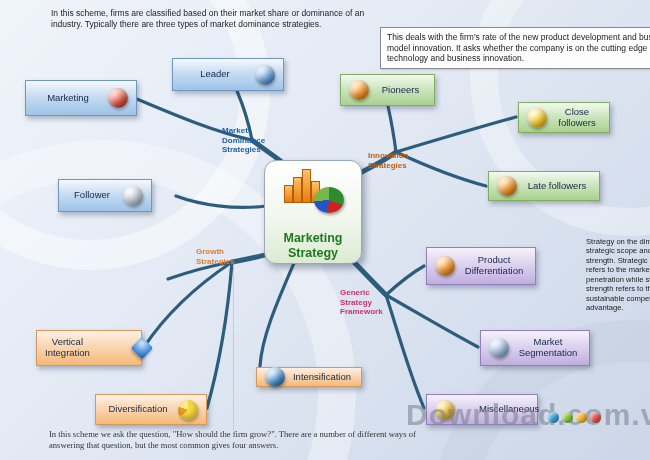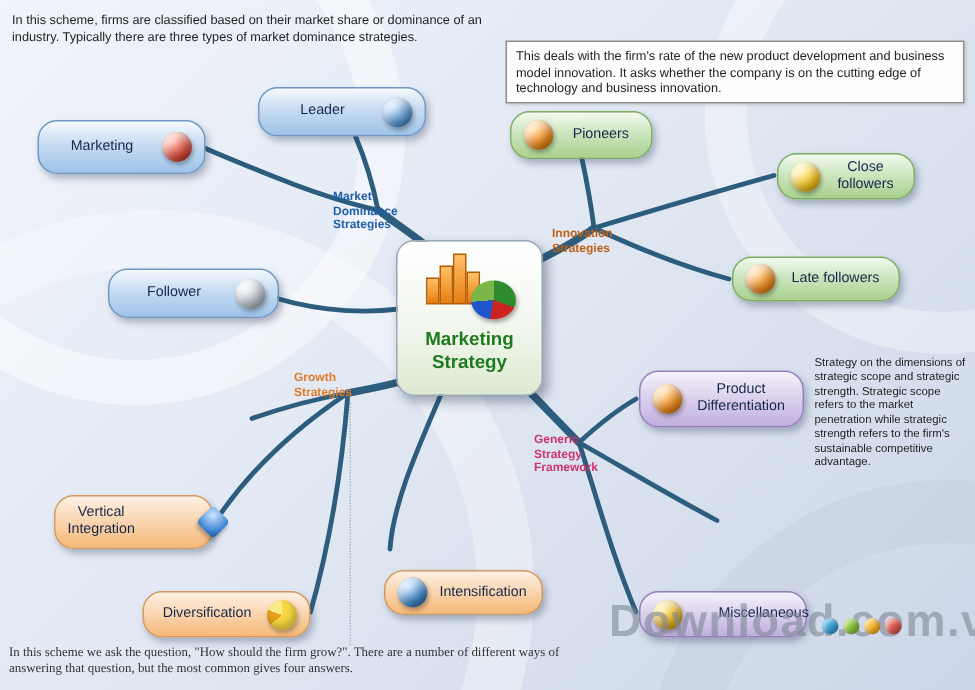--- a/index.html
+++ b/index.html
@@ -8,21 +8,21 @@
          background:linear-gradient(135deg,#f0f4fb 0%,#e2e9f4 45%,#ccd6e8 100%);}
   .swirl{position:absolute;border-radius:50%;pointer-events:none;}
   .sw1{width:300px;height:300px;left:-90px;top:-90px;border:30px solid rgba(255,255,255,.45);}
   .sw2{width:430px;height:430px;left:-150px;top:140px;border:38px solid rgba(255,255,255,.35);}
   .sw3{width:260px;height:260px;left:470px;top:-80px;border:28px solid rgba(255,255,255,.35);}
   .sw4{width:320px;height:320px;left:430px;top:320px;border:42px solid rgba(185,195,210,.25);}
   svg.connectors{position:absolute;left:0;top:0;z-index:1;}
   .conn{fill:none;stroke:#2d5d7c;stroke-linecap:round;}
   .conn.main{stroke-width:5;}
   .conn.sub{stroke-width:3.2;}
-  .node{position:absolute;z-index:2;border-radius:13px;display:flex;align-items:center;gap:6px;
+  .node{position:absolute;z-index:2;border-radius:0;display:flex;align-items:center;gap:6px;
         padding:4px 8px;font-size:9.5px;color:#15284b;line-height:1.15;
         box-shadow:2px 3px 5px rgba(50,60,90,.35);border:1px solid;box-sizing:border-box;}
   .node .lbl{flex:1;text-align:center;}
   .fam-blue{background:linear-gradient(180deg,#f5f9fd 0%,#c7dcf2 45%,#9dc3e8 100%);border-color:#6f97c2;}
   .fam-green{background:linear-gradient(180deg,#f3faef 0%,#cde6c0 45%,#a9d18e 100%);border-color:#7fae63;}
   .fam-orange{background:linear-gradient(180deg,#fdf0e4 0%,#fad7b4 45%,#f5b877 100%);border-color:#d49a5d;}
   .fam-purple{background:linear-gradient(180deg,#f5f2fb 0%,#ddd3ee 45%,#bfaede 100%);border-color:#937fbd;}
   .sphere{width:20px;height:20px;border-radius:50%;flex:0 0 auto;
           box-shadow:inset -3px -4px 6px rgba(0,0,0,.28),inset 3px 4px 6px rgba(255,255,255,.75),1px 2px 3px rgba(0,0,0,.3);}
   .s-key{background:radial-gradient(circle at 35% 30%,#cfe4f8,#5b9bd5 60%,#2c6399);}
@@ -38,31 +38,31 @@
            background:radial-gradient(circle at 30% 30%,#cfe6ff,#3f86d4 65%,#1c4e8c);
            box-shadow:1px 2px 3px rgba(0,0,0,.3);}
   .pie-icon{width:20px;height:20px;border-radius:50%;flex:0 0 auto;
            background:conic-gradient(#f7d842 0 230deg,#e8a020 230deg 290deg,#fbe98a 290deg 360deg);
            box-shadow:inset -2px -3px 5px rgba(0,0,0,.25),1px 2px 3px rgba(0,0,0,.3);}
   .branch-label{position:absolute;z-index:2;font-size:8px;font-weight:bold;text-align:left;line-height:1.2;}
   .center-node{position:absolute;z-index:2;left:264px;top:160px;width:98px;height:104px;border-radius:12px;
            background:linear-gradient(180deg,#ffffff 0%,#f2f7ee 55%,#dcead2 100%);
            border:1px solid #9aa7b5;box-shadow:3px 4px 7px rgba(40,55,80,.4);
            display:flex;flex-direction:column;align-items:center;justify-content:flex-start;padding-top:8px;box-sizing:border-box;}
-  .center-title{font-size:12.5px;font-weight:bold;color:#1e7a1e;text-align:center;line-height:1.2;margin-top:6px;}
+  .center-title{font-size:12.5px;font-weight:bold;color:#1e7a1e;text-align:center;line-height:1.2;margin-top:18px;}
   .chart-ico{position:relative;width:62px;height:44px;}
   .chart-ico .bar{position:absolute;bottom:10px;width:7px;background:linear-gradient(180deg,#ffc169,#e87d0d);border:1px solid #b35c00;}
   .chart-ico .b1{left:2px;height:16px;}
   .chart-ico .b2{left:11px;height:24px;}
   .chart-ico .b3{left:20px;height:32px;}
   .chart-ico .b4{left:29px;height:20px;}
   .chart-ico .pie{position:absolute;right:0;bottom:0;width:30px;height:26px;border-radius:50%;
            background:conic-gradient(#2e8b2e 0 110deg,#cc2222 110deg 190deg,#2255cc 190deg 265deg,#7ab648 265deg 360deg);
            box-shadow:1px 2px 3px rgba(0,0,0,.35);}
-  .annotation{position:absolute;z-index:3;font-size:8.5px;color:#222;line-height:1.25;}
+  .annotation{position:absolute;z-index:3;font-size:8.5px;color:#222;line-height:1.25;margin-left:43px;}
   .anno-box{background:#fdfdfd;border:1px solid #8a8a8a;padding:4px 6px;box-shadow:1px 1px 2px rgba(0,0,0,.15);}
   .anno-right{font-size:7.6px;}
   .anno-bottom{font-family:"Liberation Serif",serif;font-size:8.6px;color:#333;}
   .divider{position:absolute;z-index:1;left:233px;top:268px;height:162px;border-left:1px dotted #8fa0b5;opacity:.7;}
   .watermark{position:absolute;z-index:4;left:406px;top:398px;font-size:30px;font-weight:bold;
            color:rgba(125,135,148,.6);letter-spacing:1px;}
   .wm-dot{position:absolute;z-index:5;width:11px;height:11px;border-radius:50%;
            box-shadow:inset -2px -2px 3px rgba(0,0,0,.3),inset 2px 2px 3px rgba(255,255,255,.6);}
 </style>
 </head>
@@ -108,31 +108,31 @@
         <div class="bar b3"></div>
         <div class="bar b4"></div>
       <div class="pie"></div>
     </div>
     <div class="center-title">Marketing Strategy</div>
   </div>
 
   <div class="branch-label" style="left: 222px; top: 126px; width: 62px; color: rgb(31, 95, 168);">Market Dominance Strategies</div>
   <div class="branch-label" style="left: 368px; top: 151px; width: 58px; color: rgb(192, 95, 20);">Innovation Strategies</div>
   <div class="branch-label" style="left: 196px; top: 247px; width: 56px; color: rgb(224, 123, 40);">Growth Strategies</div>
-  <div class="branch-label" style="left: 356px; top: 288px; width: 62px; color: rgb(204, 51, 112);">Generic Strategy Framework</div>
+  <div class="branch-label" style="left: 340px; top: 288px; width: 62px; color: rgb(204, 51, 112);">Generic Strategy Framework</div>
 
   <div class="node fam-blue" style="left:172px;top:58px;width:112px;height:33px;">
     <span class="lbl">Leader</span>
     <span class="sphere s-key"></span>
   </div>
   <div class="node fam-blue" style="left:25px;top:80px;width:112px;height:36px;">
     <span class="lbl">Marketing</span>
     <span class="sphere s-red"></span>
   </div>
-  <div class="node fam-blue" style="left:72px;top:179px;width:114px;height:33px;">
+  <div class="node fam-blue" style="left:58px;top:179px;width:94px;height:33px;">
     <span class="lbl">Follower</span>
     <span class="sphere s-silver"></span>
   </div>
 
   <div class="node fam-green" style="left:340px;top:74px;width:95px;height:32px;">
     <span class="sphere s-orange"></span>
     <span class="lbl">Pioneers</span>
   </div>
   <div class="node fam-green" style="left:518px;top:102px;width:92px;height:31px;">
     <span class="sphere s-yellow"></span>
@@ -144,28 +144,32 @@
   </div>
 
   <div class="node fam-orange" style="left:36px;top:330px;width:106px;height:36px;gap:44px;">
     <span class="lbl">Vertical Integration</span>
     <span class="diamond"></span>
   </div>
   <div class="node fam-orange" style="left:95px;top:394px;width:112px;height:31px;">
     <span class="lbl">Diversification</span>
     <span class="pie-icon"></span>
   </div>
-  <div class="node fam-orange" style="left:256px;top:380px;width:106px;height:30px;">
+  <div class="node fam-orange" style="left:256px;top:367px;width:106px;height:20px;">
     <span class="sphere s-blue"></span>
     <span class="lbl">Intensification</span>
   </div>
 
   <div class="node fam-purple" style="left:426px;top:247px;width:110px;height:38px;">
     <span class="sphere s-orange"></span>
     <span class="lbl">Product Differentiation</span>
+  </div>
+  <div class="node fam-purple" style="left:480px;top:330px;width:110px;height:36px;">
+    <span class="sphere s-people"></span>
+    <span class="lbl">Market Segmentation</span>
   </div>
   <div class="node fam-purple" style="left:426px;top:394px;width:112px;height:31px;gap:24px;">
     <span class="sphere s-gold"></span>
     <span class="lbl">Miscellaneous</span>
   </div>
 
   <div class="watermark">Download.com.vn</div>
   <div class="wm-dot" style="left:548px;top:412px;background:#3aa0d8;"></div>
   <div class="wm-dot" style="left:562px;top:412px;background:#8bc53f;"></div>
   <div class="wm-dot" style="left:576px;top:412px;background:#f7b32b;"></div>

